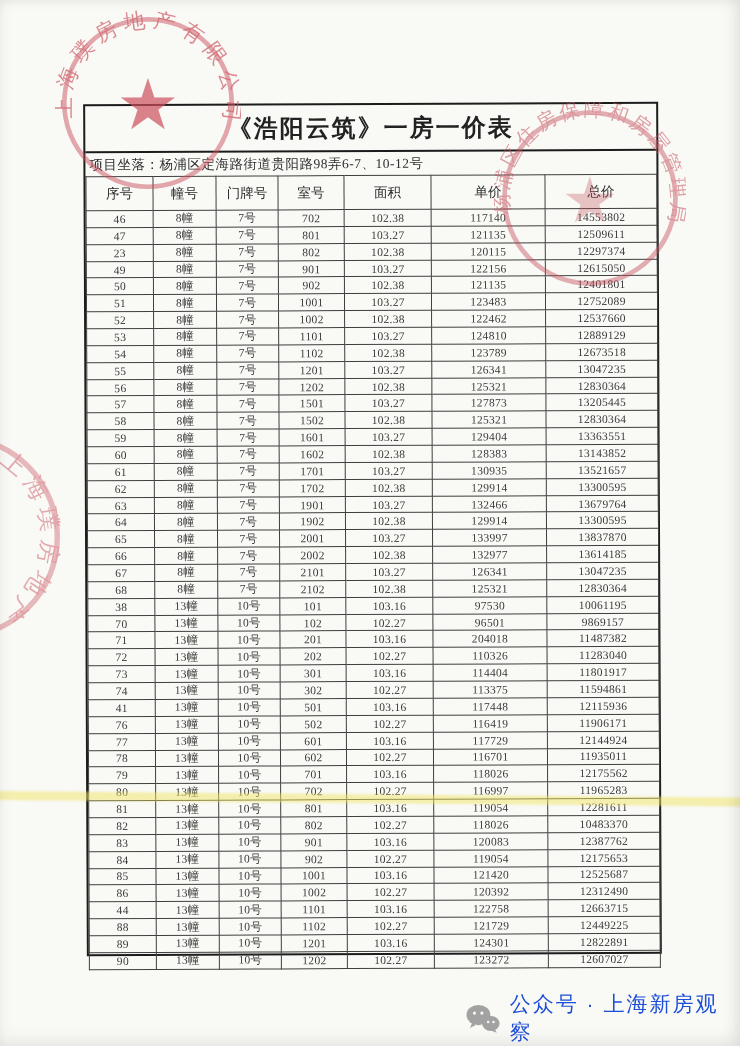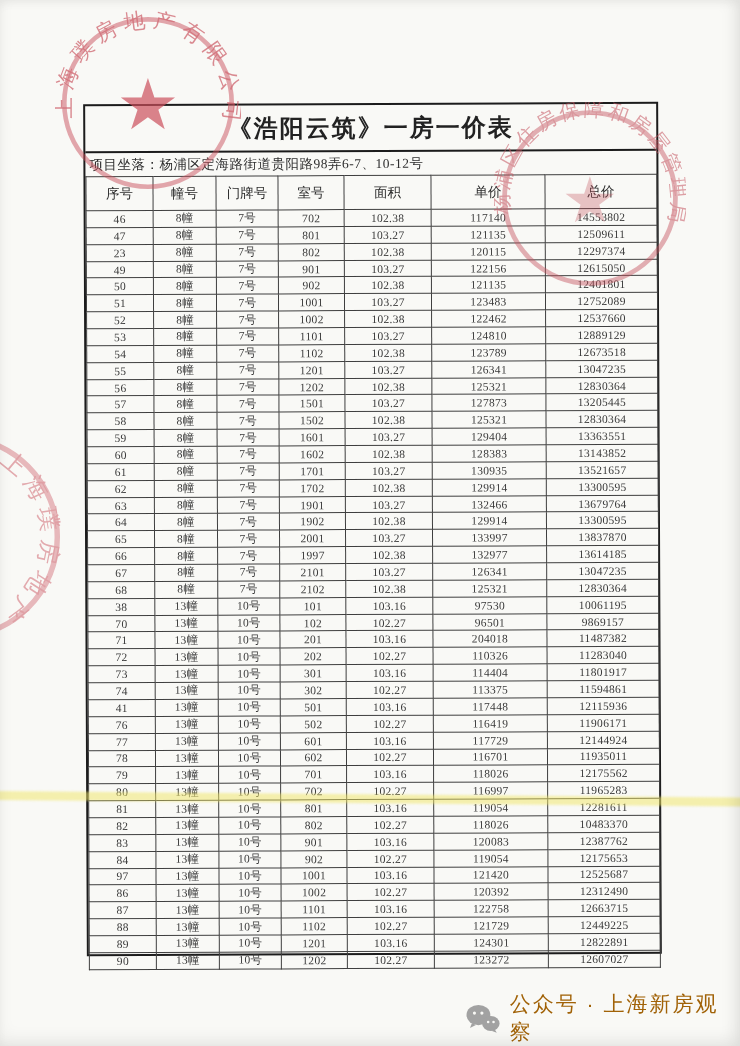--- a/index.html
+++ b/index.html
@@ -60,21 +60,21 @@
     transform:rotate(0.5deg); transform-origin:left center;
     filter:blur(1px); z-index:6;
   }
   
   .footer {
     position:absolute; left:466px; top:1001px; height:34px;
     display:flex; align-items:center; gap:10px; z-index:3;
   }
   .footer-text {
     font-family:"Liberation Sans","DejaVu Sans",sans-serif;
-    font-size:21px; color:#a16207; letter-spacing:2px;
+    font-size:21px; color:#1d4ed8; letter-spacing:2px;
   }
 </style>
 </head>
 <body>
 
 <div class="scan-shade"></div>
 
 <div class="doc">
   <div class="title-row">
     <span class="doc-title">《浩阳云筑》一房一价表</span>
@@ -281,21 +281,21 @@
           <td>7号</td>
           <td>2001</td>
           <td>103.27</td>
           <td>133997</td>
           <td>13837870</td>
         </tr>
         <tr>
           <td>66</td>
           <td>8幢</td>
           <td>7号</td>
-          <td>1997</td>
+          <td>2002</td>
           <td>102.38</td>
           <td>132977</td>
           <td>13614185</td>
         </tr>
         <tr>
           <td>67</td>
           <td>8幢</td>
           <td>7号</td>
           <td>2101</td>
           <td>103.27</td>
@@ -449,39 +449,39 @@
         <tr>
           <td>84</td>
           <td>13幢</td>
           <td>10号</td>
           <td>902</td>
           <td>102.27</td>
           <td>119054</td>
           <td>12175653</td>
         </tr>
         <tr>
-          <td>97</td>
+          <td>85</td>
           <td>13幢</td>
           <td>10号</td>
           <td>1001</td>
           <td>103.16</td>
           <td>121420</td>
           <td>12525687</td>
         </tr>
         <tr>
           <td>86</td>
           <td>13幢</td>
           <td>10号</td>
           <td>1002</td>
           <td>102.27</td>
           <td>120392</td>
           <td>12312490</td>
         </tr>
         <tr>
-          <td>87</td>
+          <td>44</td>
           <td>13幢</td>
           <td>10号</td>
           <td>1101</td>
           <td>103.16</td>
           <td>122758</td>
           <td>12663715</td>
         </tr>
         <tr>
           <td>88</td>
           <td>13幢</td>

